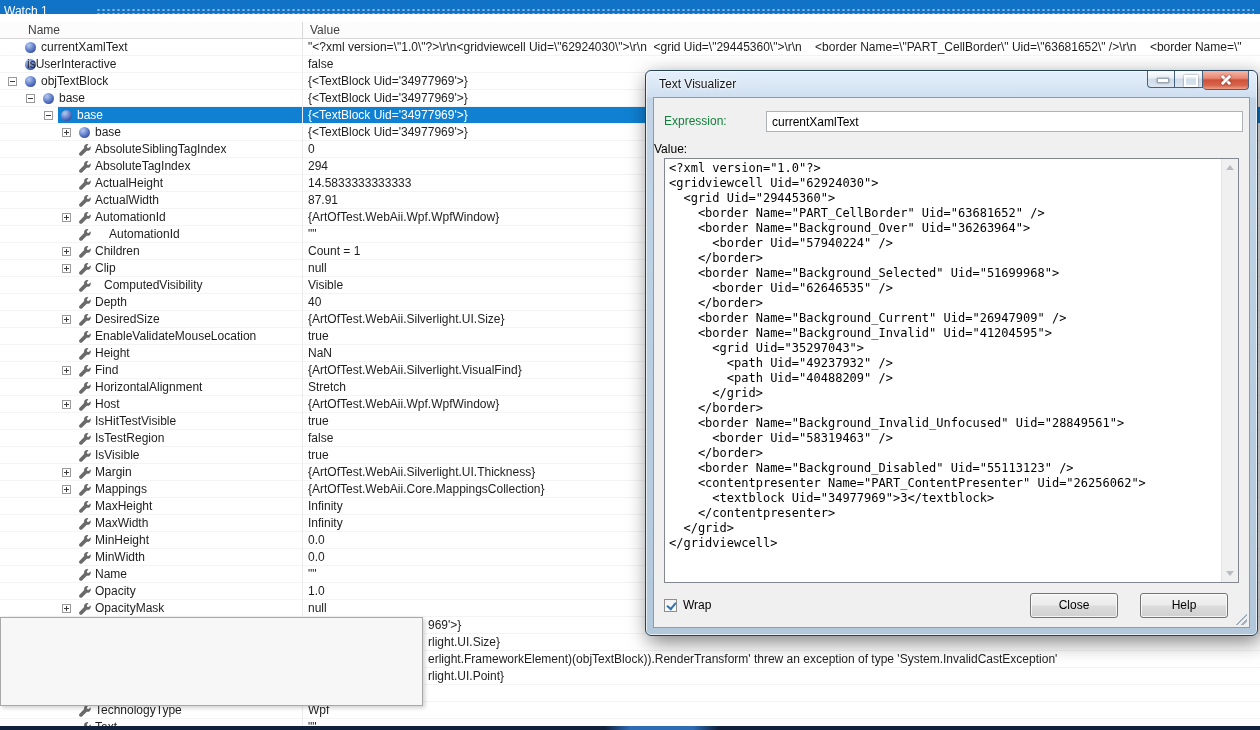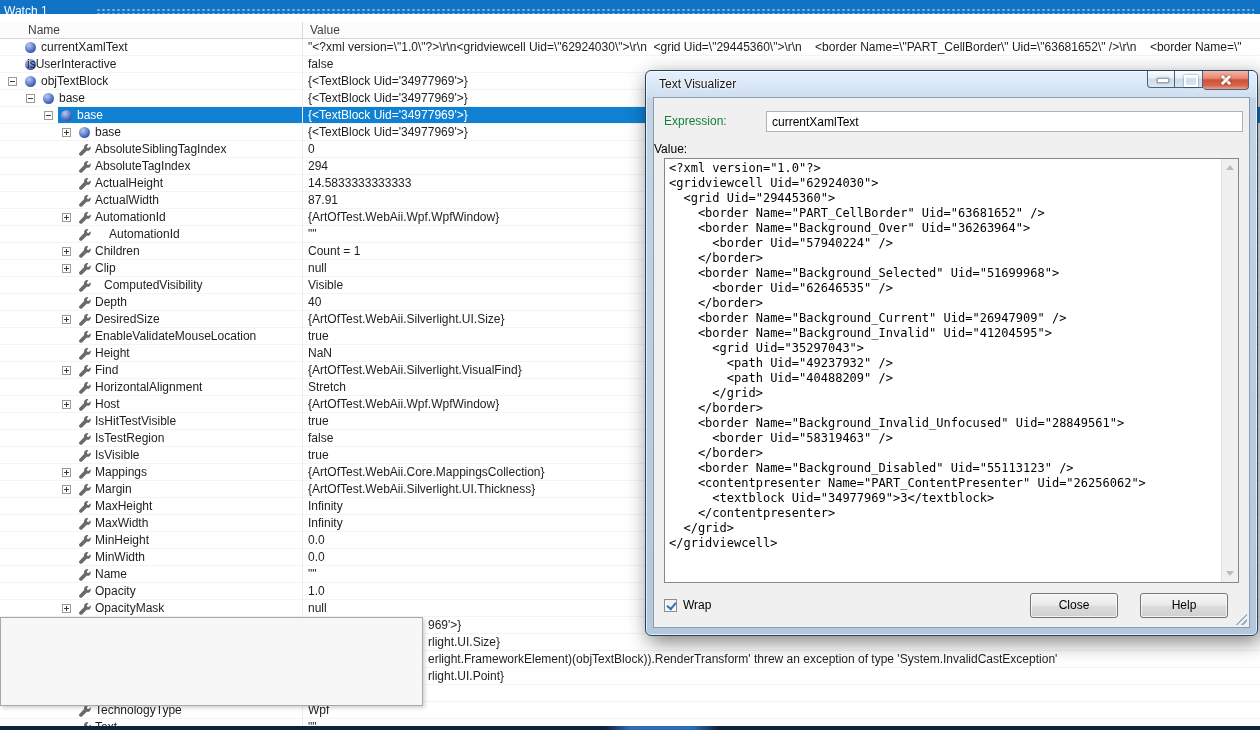--- a/index.html
+++ b/index.html
@@ -393,34 +393,34 @@
   </div>
       <div class="row">
 
     <span class="expander plus" style="left: 62px;"></span>
     <span class="row-icon wrench" style="left: 79px;">
 
       <svg class="wrench" width="12" height="12" viewBox="0 0 16 16">
         <path fill="#6a6a6a" d="M15.6 3.7c-.1-.3-.5-.4-.8-.2L12.9 5.4l-2-.5-.5-2L12.3 1c.2-.2.1-.7-.2-.8C10.6-.2 9 .2 7.9 1.3 6.8 2.4 6.5 4 6.9 5.4L.8 11.5c-1 1-1 2.5 0 3.5s2.5 1 3.5 0l6.1-6.1c1.4.4 3 .1 4.1-1 1.1-1.1 1.5-2.8 1.1-4.2z"></path>
       </svg>
     </span>
+    <span class="cell-name" style="left: 95px;">Margin</span>
+    <span class="cell-value">{ArtOfTest.WebAii.Silverlight.UI.Thickness}</span>
+  </div>
+      <div class="row">
+
+    <span class="expander plus" style="left: 62px;"></span>
+    <span class="row-icon wrench" style="left: 79px;">
+
+      <svg class="wrench" width="12" height="12" viewBox="0 0 16 16">
+        <path fill="#6a6a6a" d="M15.6 3.7c-.1-.3-.5-.4-.8-.2L12.9 5.4l-2-.5-.5-2L12.3 1c.2-.2.1-.7-.2-.8C10.6-.2 9 .2 7.9 1.3 6.8 2.4 6.5 4 6.9 5.4L.8 11.5c-1 1-1 2.5 0 3.5s2.5 1 3.5 0l6.1-6.1c1.4.4 3 .1 4.1-1 1.1-1.1 1.5-2.8 1.1-4.2z"></path>
+      </svg>
+    </span>
     <span class="cell-name" style="left: 95px;">Mappings</span>
     <span class="cell-value">{ArtOfTest.WebAii.Core.MappingsCollection}</span>
-  </div>
-      <div class="row">
-
-    <span class="expander plus" style="left: 62px;"></span>
-    <span class="row-icon wrench" style="left: 79px;">
-
-      <svg class="wrench" width="12" height="12" viewBox="0 0 16 16">
-        <path fill="#6a6a6a" d="M15.6 3.7c-.1-.3-.5-.4-.8-.2L12.9 5.4l-2-.5-.5-2L12.3 1c.2-.2.1-.7-.2-.8C10.6-.2 9 .2 7.9 1.3 6.8 2.4 6.5 4 6.9 5.4L.8 11.5c-1 1-1 2.5 0 3.5s2.5 1 3.5 0l6.1-6.1c1.4.4 3 .1 4.1-1 1.1-1.1 1.5-2.8 1.1-4.2z"></path>
-      </svg>
-    </span>
-    <span class="cell-name" style="left: 95px;">Margin</span>
-    <span class="cell-value">{ArtOfTest.WebAii.Silverlight.UI.Thickness}</span>
   </div>
       <div class="row">
 
     <span class="row-icon wrench" style="left: 79px;">
 
       <svg class="wrench" width="12" height="12" viewBox="0 0 16 16">
         <path fill="#6a6a6a" d="M15.6 3.7c-.1-.3-.5-.4-.8-.2L12.9 5.4l-2-.5-.5-2L12.3 1c.2-.2.1-.7-.2-.8C10.6-.2 9 .2 7.9 1.3 6.8 2.4 6.5 4 6.9 5.4L.8 11.5c-1 1-1 2.5 0 3.5s2.5 1 3.5 0l6.1-6.1c1.4.4 3 .1 4.1-1 1.1-1.1 1.5-2.8 1.1-4.2z"></path>
       </svg>
     </span>
     <span class="cell-name" style="left: 95px;">MaxHeight</span>

